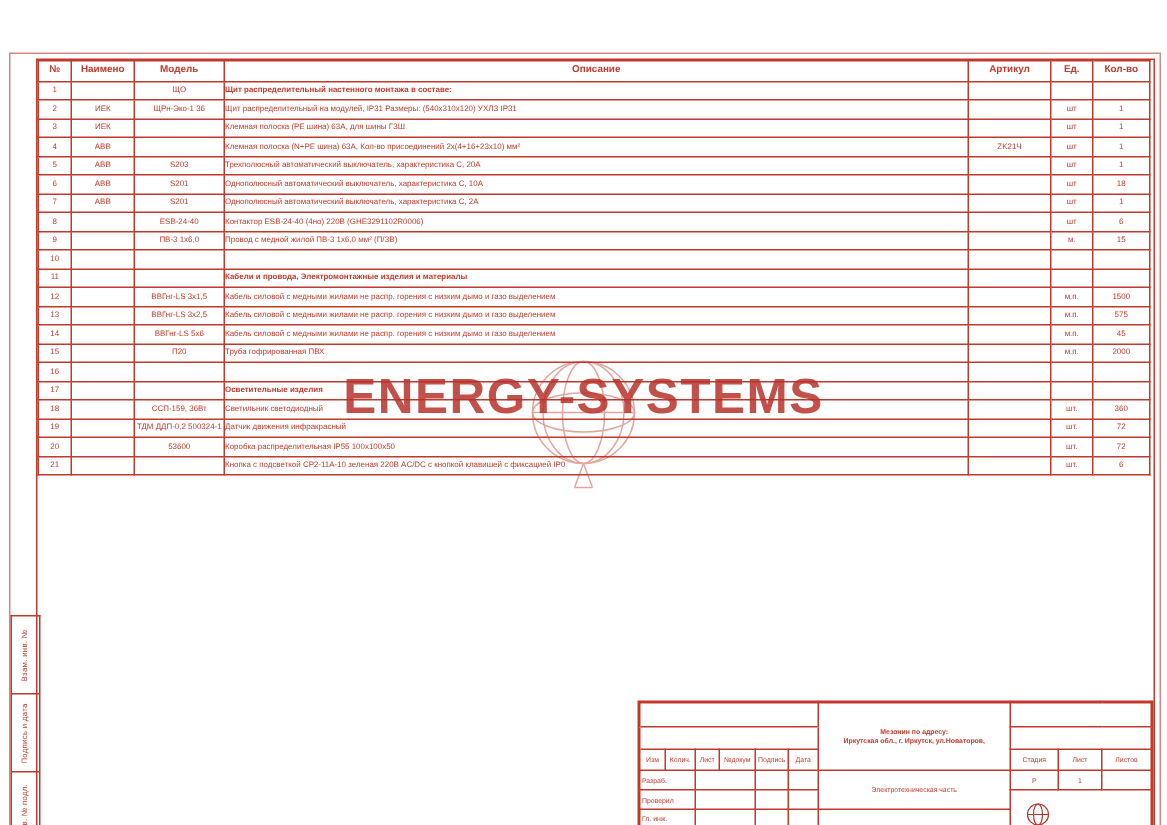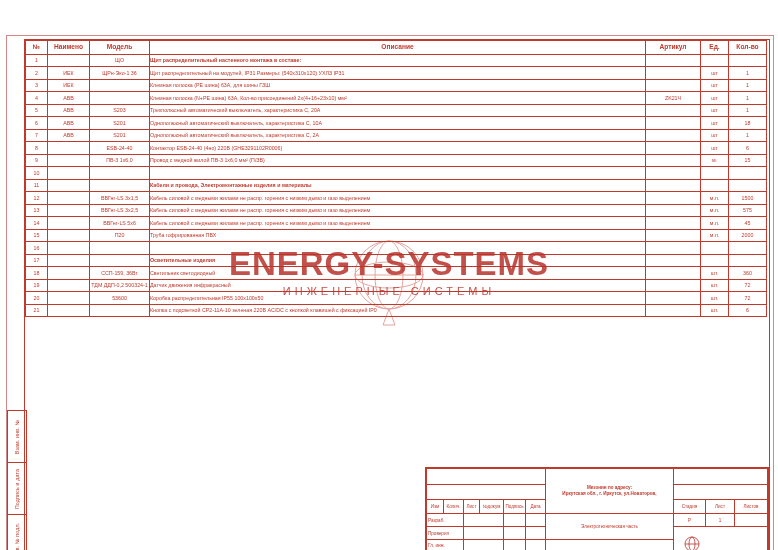--- a/index.html
+++ b/index.html
@@ -291,21 +291,20 @@
       <g fill="none" stroke="#c0392b" stroke-width="1">
         <circle cx="60" cy="58" r="34"></circle>
         <ellipse cx="60" cy="58" rx="14" ry="34"></ellipse>
         <ellipse cx="60" cy="58" rx="27" ry="34"></ellipse>
         <line x1="26" y1="58" x2="94" y2="58"></line>
         <ellipse cx="60" cy="58" rx="34" ry="13"></ellipse>
         <path d="M60 92 l-6 16 M60 92 l6 16 M54 108 l12 0"></path>
       </g>
     </svg>
     <div class="wm-title">ENERGY-SYSTEMS</div>
-    <div class="wm-sub">ИНЖЕНЕРНЫЕ СИСТЕМЫ</div>
   </div>
 
   <div class="stamp">
     <table class="st">
       <colgroup>
         <col style="width:17px">
           <col style="width:20px">
           <col style="width:16px">
           <col style="width:24px">
           <col style="width:22px">

